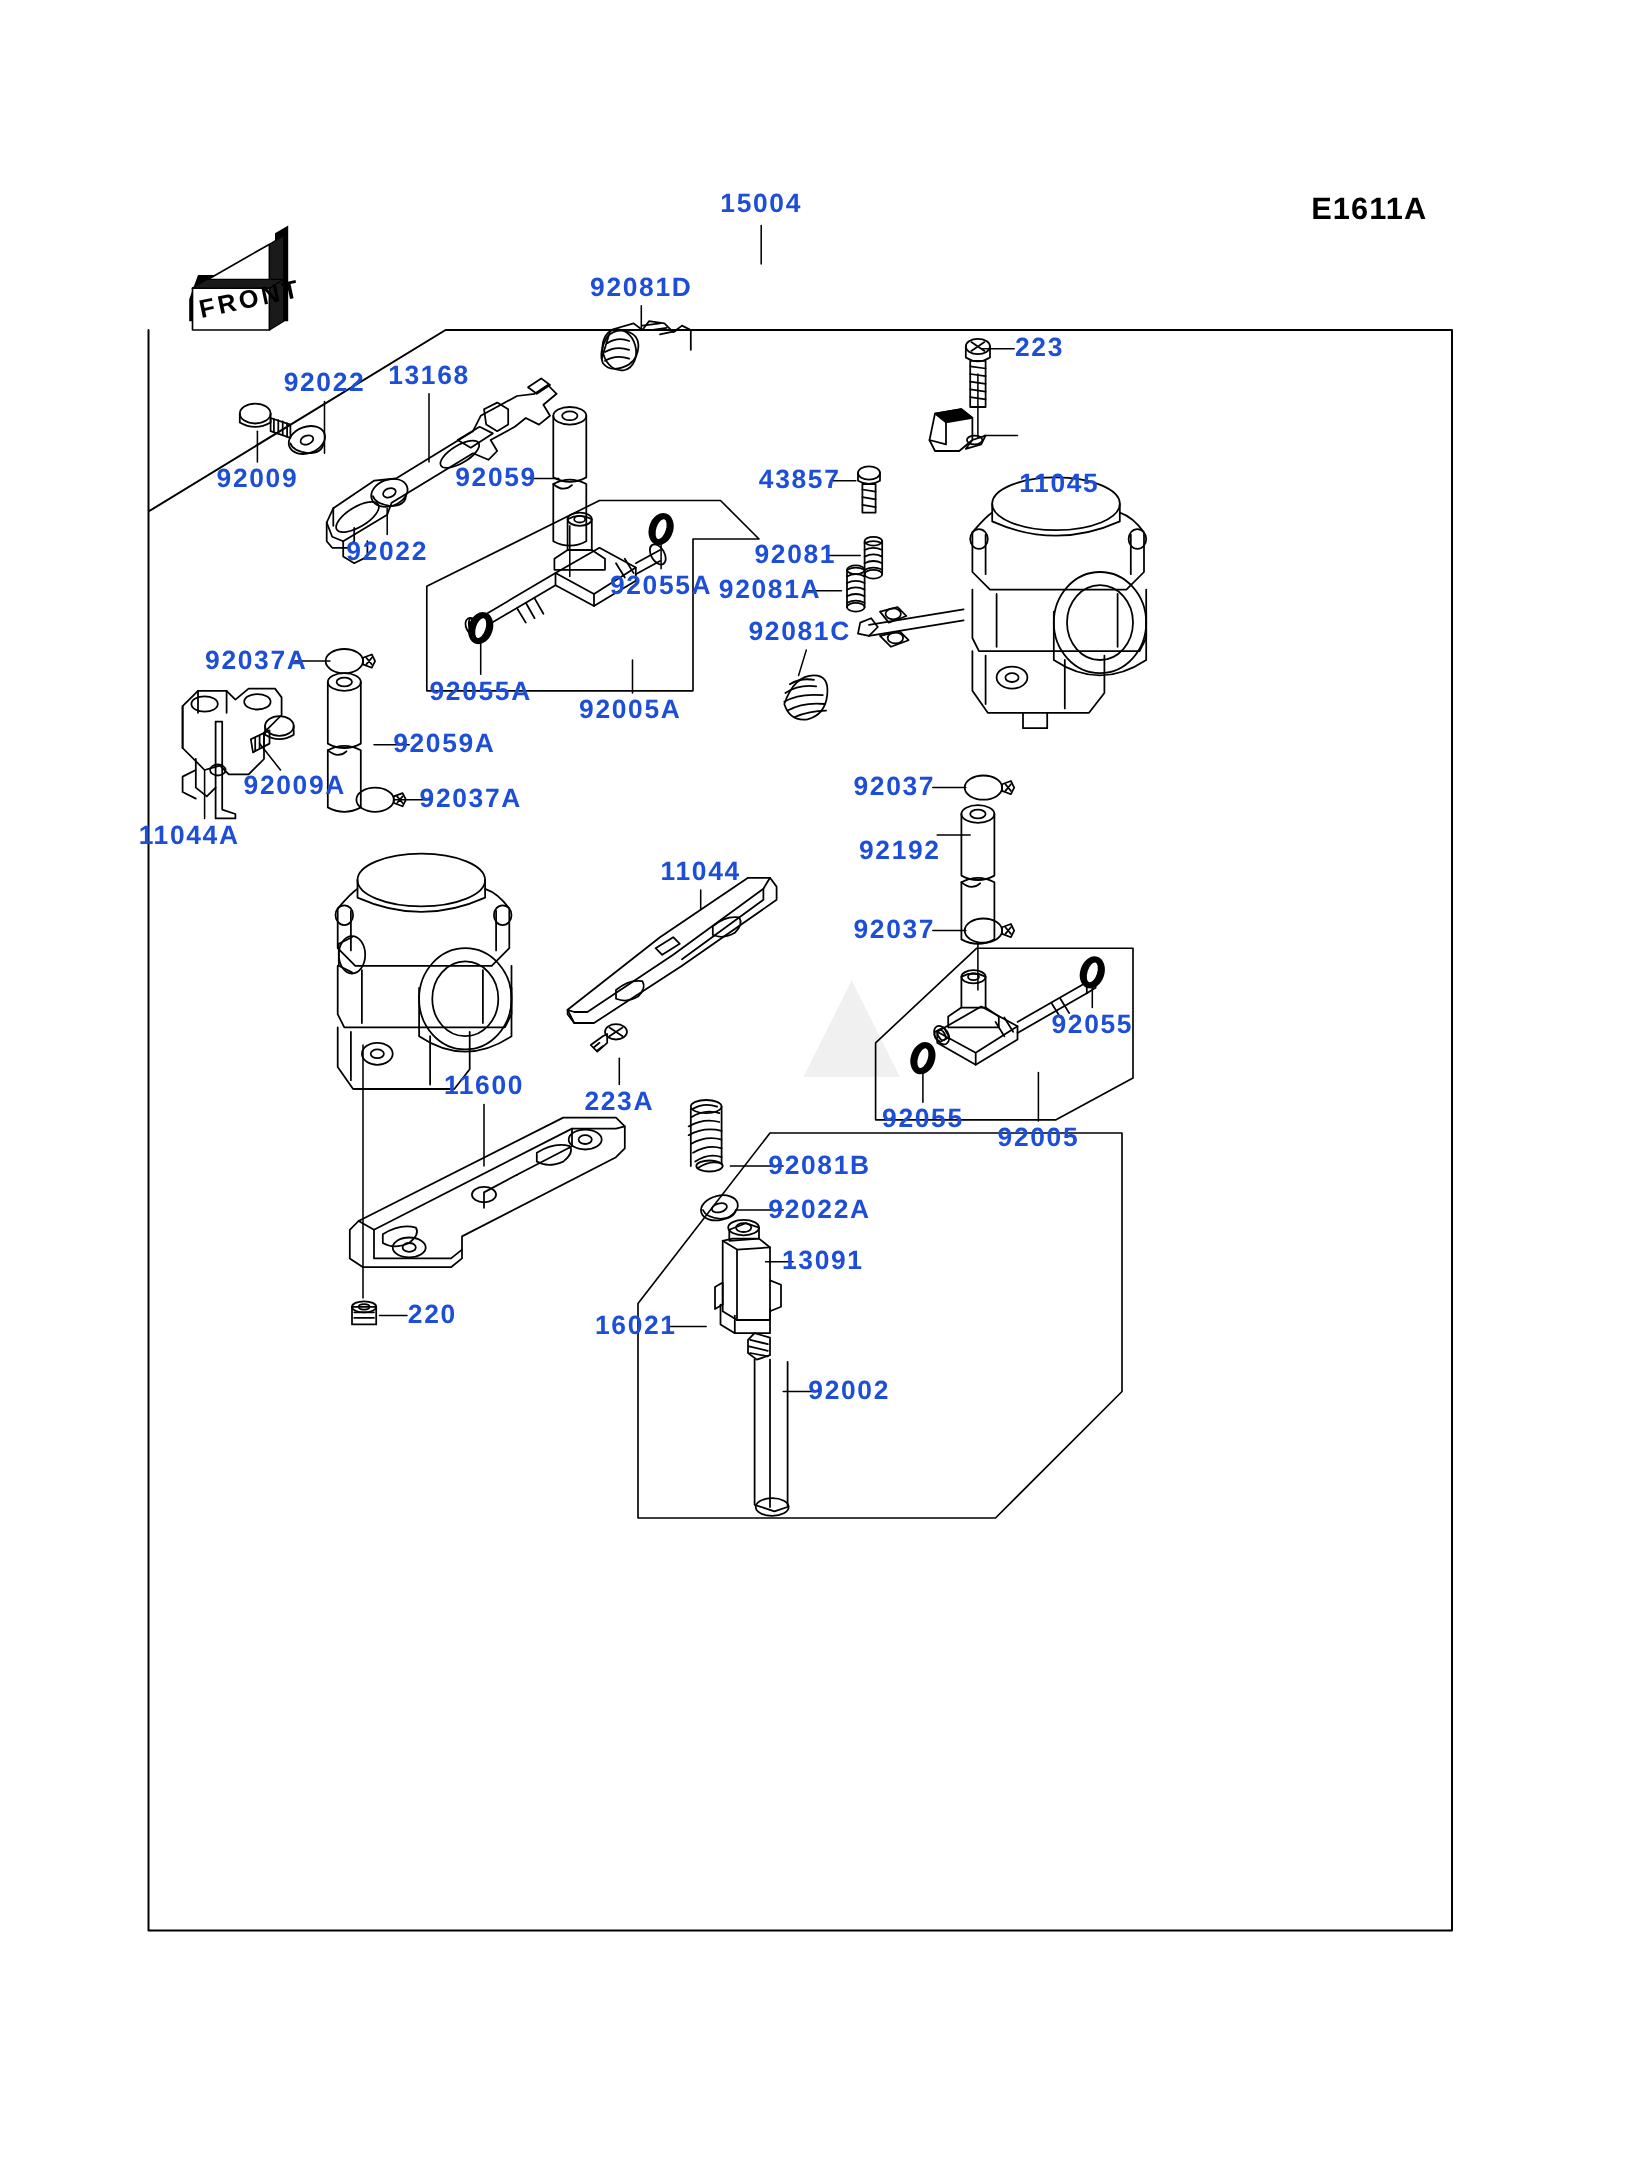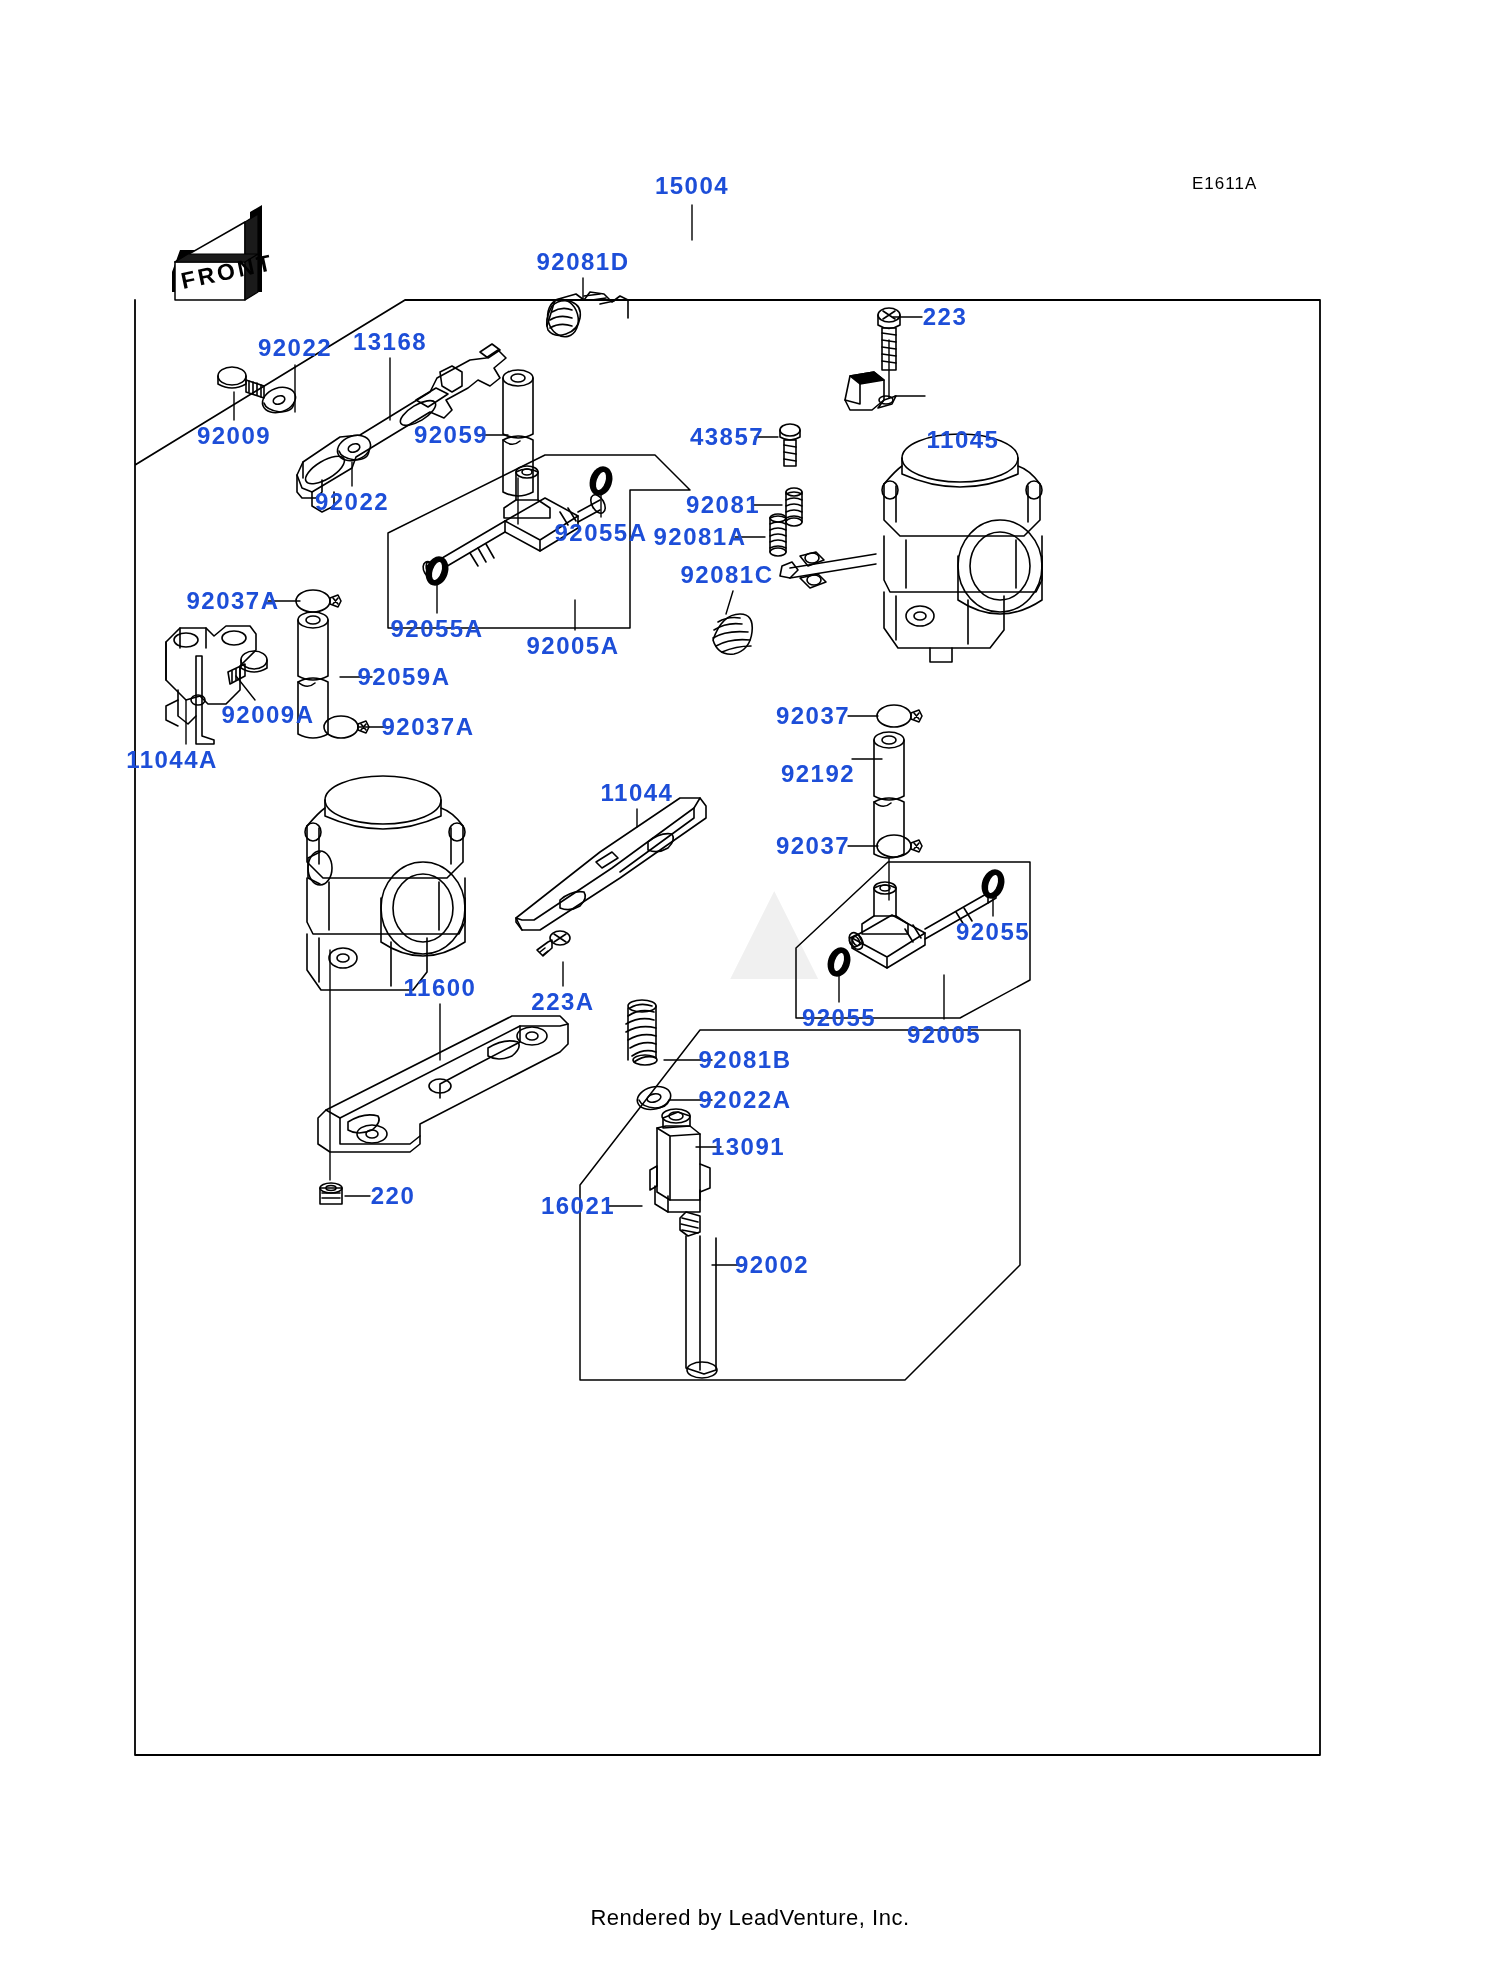--- a/index.html
+++ b/index.html
@@ -1,21 +1,21 @@
 <!DOCTYPE html>
 <html><head>
 <meta charset="utf-8">
 <style>
   html,body{margin:0;padding:0;background:#ffffff;}
   body{width:1500px;height:1963px;font-family:"Liberation Sans",sans-serif;color:#000;position:relative;overflow:hidden;}
   #stage{position:absolute;left:0;top:0;width:1500px;height:1963px;}
   svg#diagram{position:absolute;left:0;top:0;width:1500px;height:1963px;display:block;}
   .lbl{position:absolute;font-family:"Liberation Sans",sans-serif;font-weight:bold;font-size:24px;letter-spacing:1.5px;white-space:nowrap;color:#1d4ed8;line-height:1;}
   .lbl.c{transform:translate(-50%,-50%);}
-  #code{position:absolute;font-weight:normal;font-size:17px;letter-spacing:1px;}
+  #code{position:absolute;font-weight:bold;font-size:28px;letter-spacing:1px;}
   #footer{position:absolute;left:0;top:1905px;width:1500px;text-align:center;font-size:22px;letter-spacing:.5px;}
   .wm{position:absolute;color:#f0f0f0;font-weight:bold;pointer-events:none;user-select:none;}
   #wm-text{left:545px;top:1075px;font-size:46px;letter-spacing:15px;}
   #wm-mark{left:700px;top:860px;font-size:150px;line-height:.9;letter-spacing:0;}
 </style>
 </head>
 <body>
 
 <div id="stage">
 
@@ -497,14 +497,13 @@
   <div class="lbl c" style="left:944px;top:1035px;">92005</div>
   <div class="lbl c" style="left:440px;top:988px;">11600</div>
   <div class="lbl c" style="left:563px;top:1002px;">223A</div>
   <div class="lbl c" style="left:393px;top:1196px;">220</div>
   <div class="lbl c" style="left:745px;top:1060px;">92081B</div>
   <div class="lbl c" style="left:745px;top:1100px;">92022A</div>
   <div class="lbl c" style="left:748px;top:1147px;">13091</div>
   <div class="lbl c" style="left:578px;top:1206px;">16021</div>
   <div class="lbl c" style="left:772px;top:1265px;">92002</div>
 
-  <div id="footer">Rendered by LeadVenture, Inc.</div>
 </div>
 
 </body></html>

